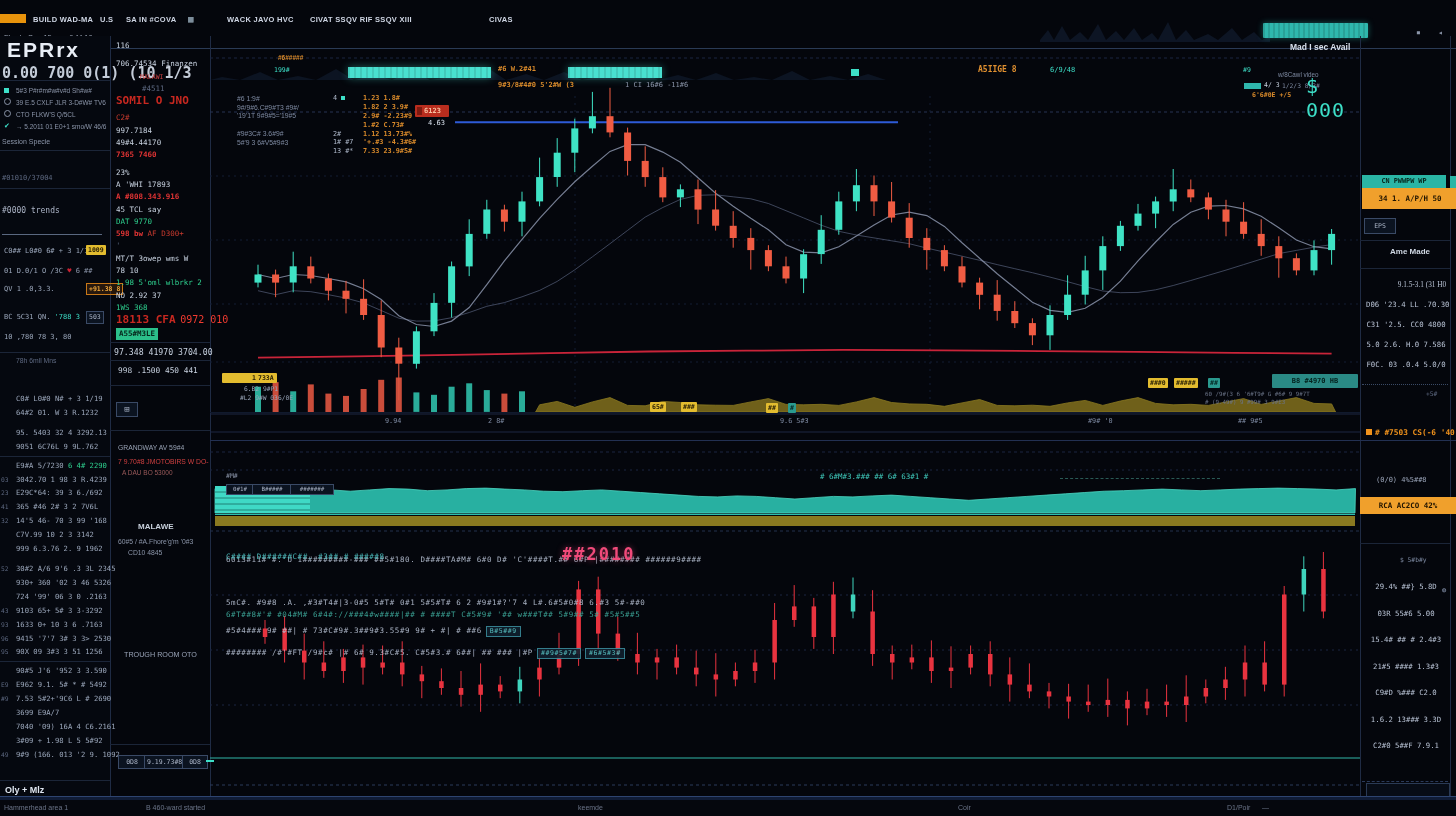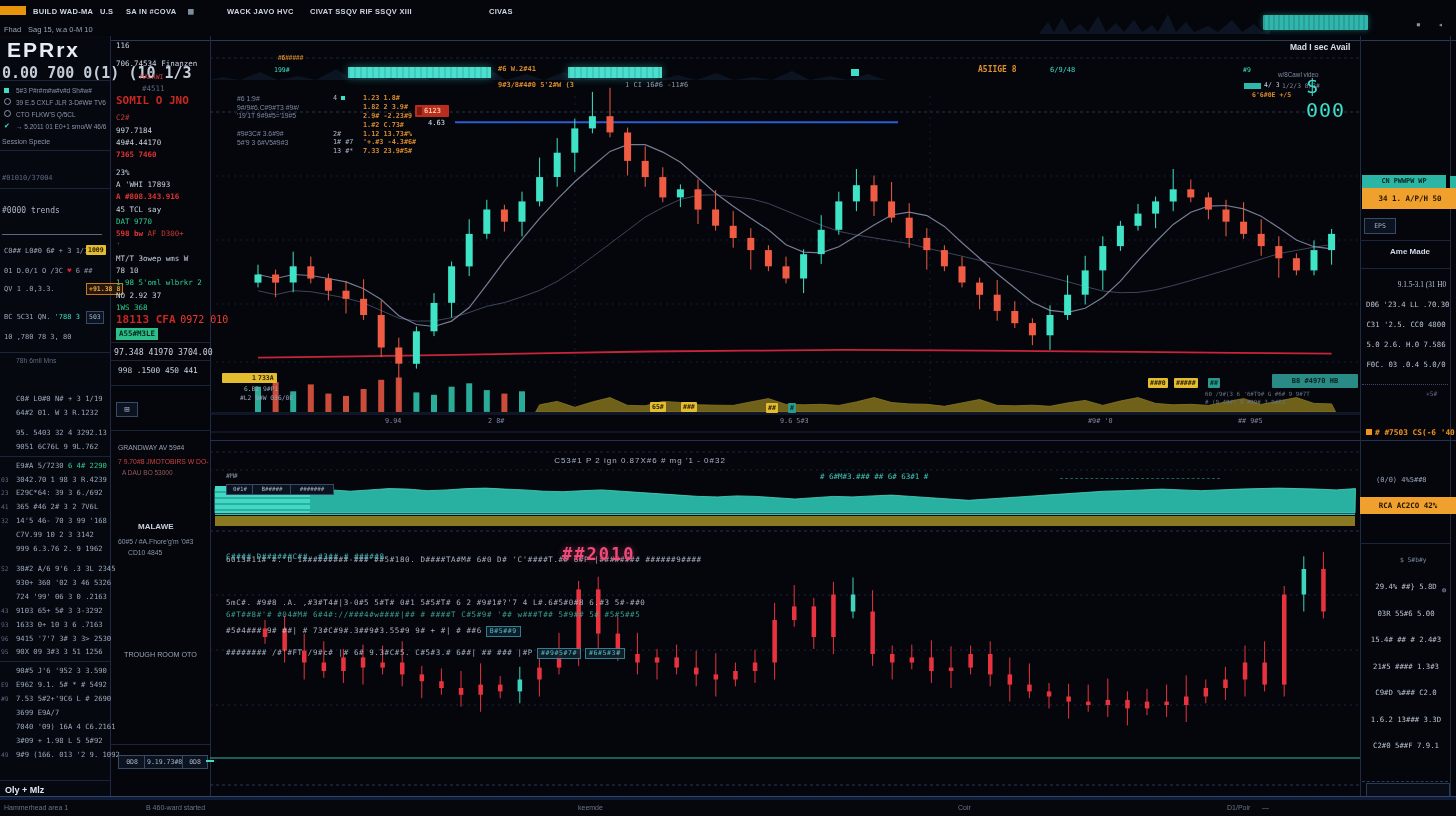--- a/index.html
+++ b/index.html
@@ -37,21 +37,21 @@
   .brow{font-size:7.2px;line-height:13.9px;white-space:nowrap;position:relative;padding-left:16px;color:#9aa6ba}
   .brow .bid{position:absolute;left:1px;top:0;font-size:6.3px;color:#5d6880}
   .para{position:absolute;font-size:7.5px;letter-spacing:.6px;white-space:nowrap;color:#b8c2d4;opacity:.9}
   .rrow1{position:absolute;width:80px;left:1366px;text-align:center;font-size:7.3px;color:#b8c2d4;white-space:nowrap}
 </style>
 </head>
 <body>
 
 <div id="app">
 
-  <div class="abs" id="topbar" style="left:0;top:4px;width:1456px;height:36px;border-bottom:1px solid #2a3a55;background:#04060c;">
+  <div class="abs" id="topbar" style="left:0;top:12px;width:1456px;height:36px;border-bottom:1px solid #2a3a55;background:#04060c;">
     <div class="abs" style="left:0;top:2px;width:26px;height:9px;background:#e8930c;"></div>
     <div id="topmenu">
         <div class="menu-item" style="left: 33px;">BUILD WAD-MA</div>
         <div class="menu-item" style="left: 100px;">U.S</div>
         <div class="menu-item" style="left: 126px;">SA IN #COVA</div>
         <div class="menu-item" style="left: 227px;">WACK JAVO HVC</div>
         <div class="menu-item" style="left: 310px;">CIVAT SSQV RIF SSQV XIII</div>
         <div class="menu-item" style="left: 489px;">CIVAS</div>
       </div>
     <div class="abs" style="left:188px;top:2px;font-size:9px;color:#9fb4c4;">▦</div>
@@ -563,21 +563,20 @@
         <rect x="1032.8" y="222.5" width="4.5" height="17.0" fill="#e8333f"></rect>
         <line x1="1054.6" y1="201.3" x2="1054.6" y2="251.4" stroke="#e8333f" stroke-width="1"></line>
         <rect x="1052.3999999999999" y="222.5" width="4.5" height="22.1" fill="#e8333f"></rect>
         <line x1="1074.2" y1="146.0" x2="1074.2" y2="256.5" stroke="#e8333f" stroke-width="1"></line>
         <rect x="1072" y="154.5" width="4.5" height="90.1" fill="#e8333f"></rect>
         <line x1="1093.8000000000002" y1="116.3" x2="1093.8000000000002" y2="171.5" stroke="#3fd4bd" stroke-width="1"></line>
         <rect x="1091.6000000000001" y="129.0" width="4.5" height="25.5" fill="#3fd4bd"></rect>
         <line x1="1113.4" y1="112.0" x2="1113.4" y2="178.3" stroke="#e8333f" stroke-width="1"></line>
         <rect x="1111.2" y="129.0" width="4.5" height="42.5" fill="#e8333f"></rect>
       </svg>
-    <div class="abs lbl" style="left:0;top:16px;width:860px;text-align:center;font-size:8px;color:#aab4c6;letter-spacing:1px;">C53#1 P  2 ign  0.87X#6 # mg '1 - 0#32</div>
     <div class="abs" style="left:16px;top:32px;font-size:6.5px;color:#8b95a9;">#M#</div>
     <div id="lower-badges">
         <div class="chip" style="left: 16px; top: 44px; width: 22px; height: 9px; line-height: 9px; font-size: 5.8px;">0#1#</div>
         <div class="chip" style="left: 42px; top: 44px; width: 34px; height: 9px; line-height: 9px; font-size: 5.8px;">B#####</div>
         <div class="chip" style="left: 80px; top: 44px; width: 38px; height: 9px; line-height: 9px; font-size: 5.8px;">#######</div>
       </div>
     <div class="abs" style="left:610px;top:32px;font-size:7.5px;color:#3fc8ba;white-space:nowrap;"># 6#M#3.### ##  6# 63#1 #</div>
     <div class="dashl" style="left:850px;top:38px;width:160px;border-color:#2a5a55;"></div>
 
     <div class="para" style="left:16px;top:100px;margin-top:15px;">6013#11#'#.'U 1#########-### ##5#180. D####TA#M# 6#0 D# 'C'####T.## 6#P |######## ######9####</div>

